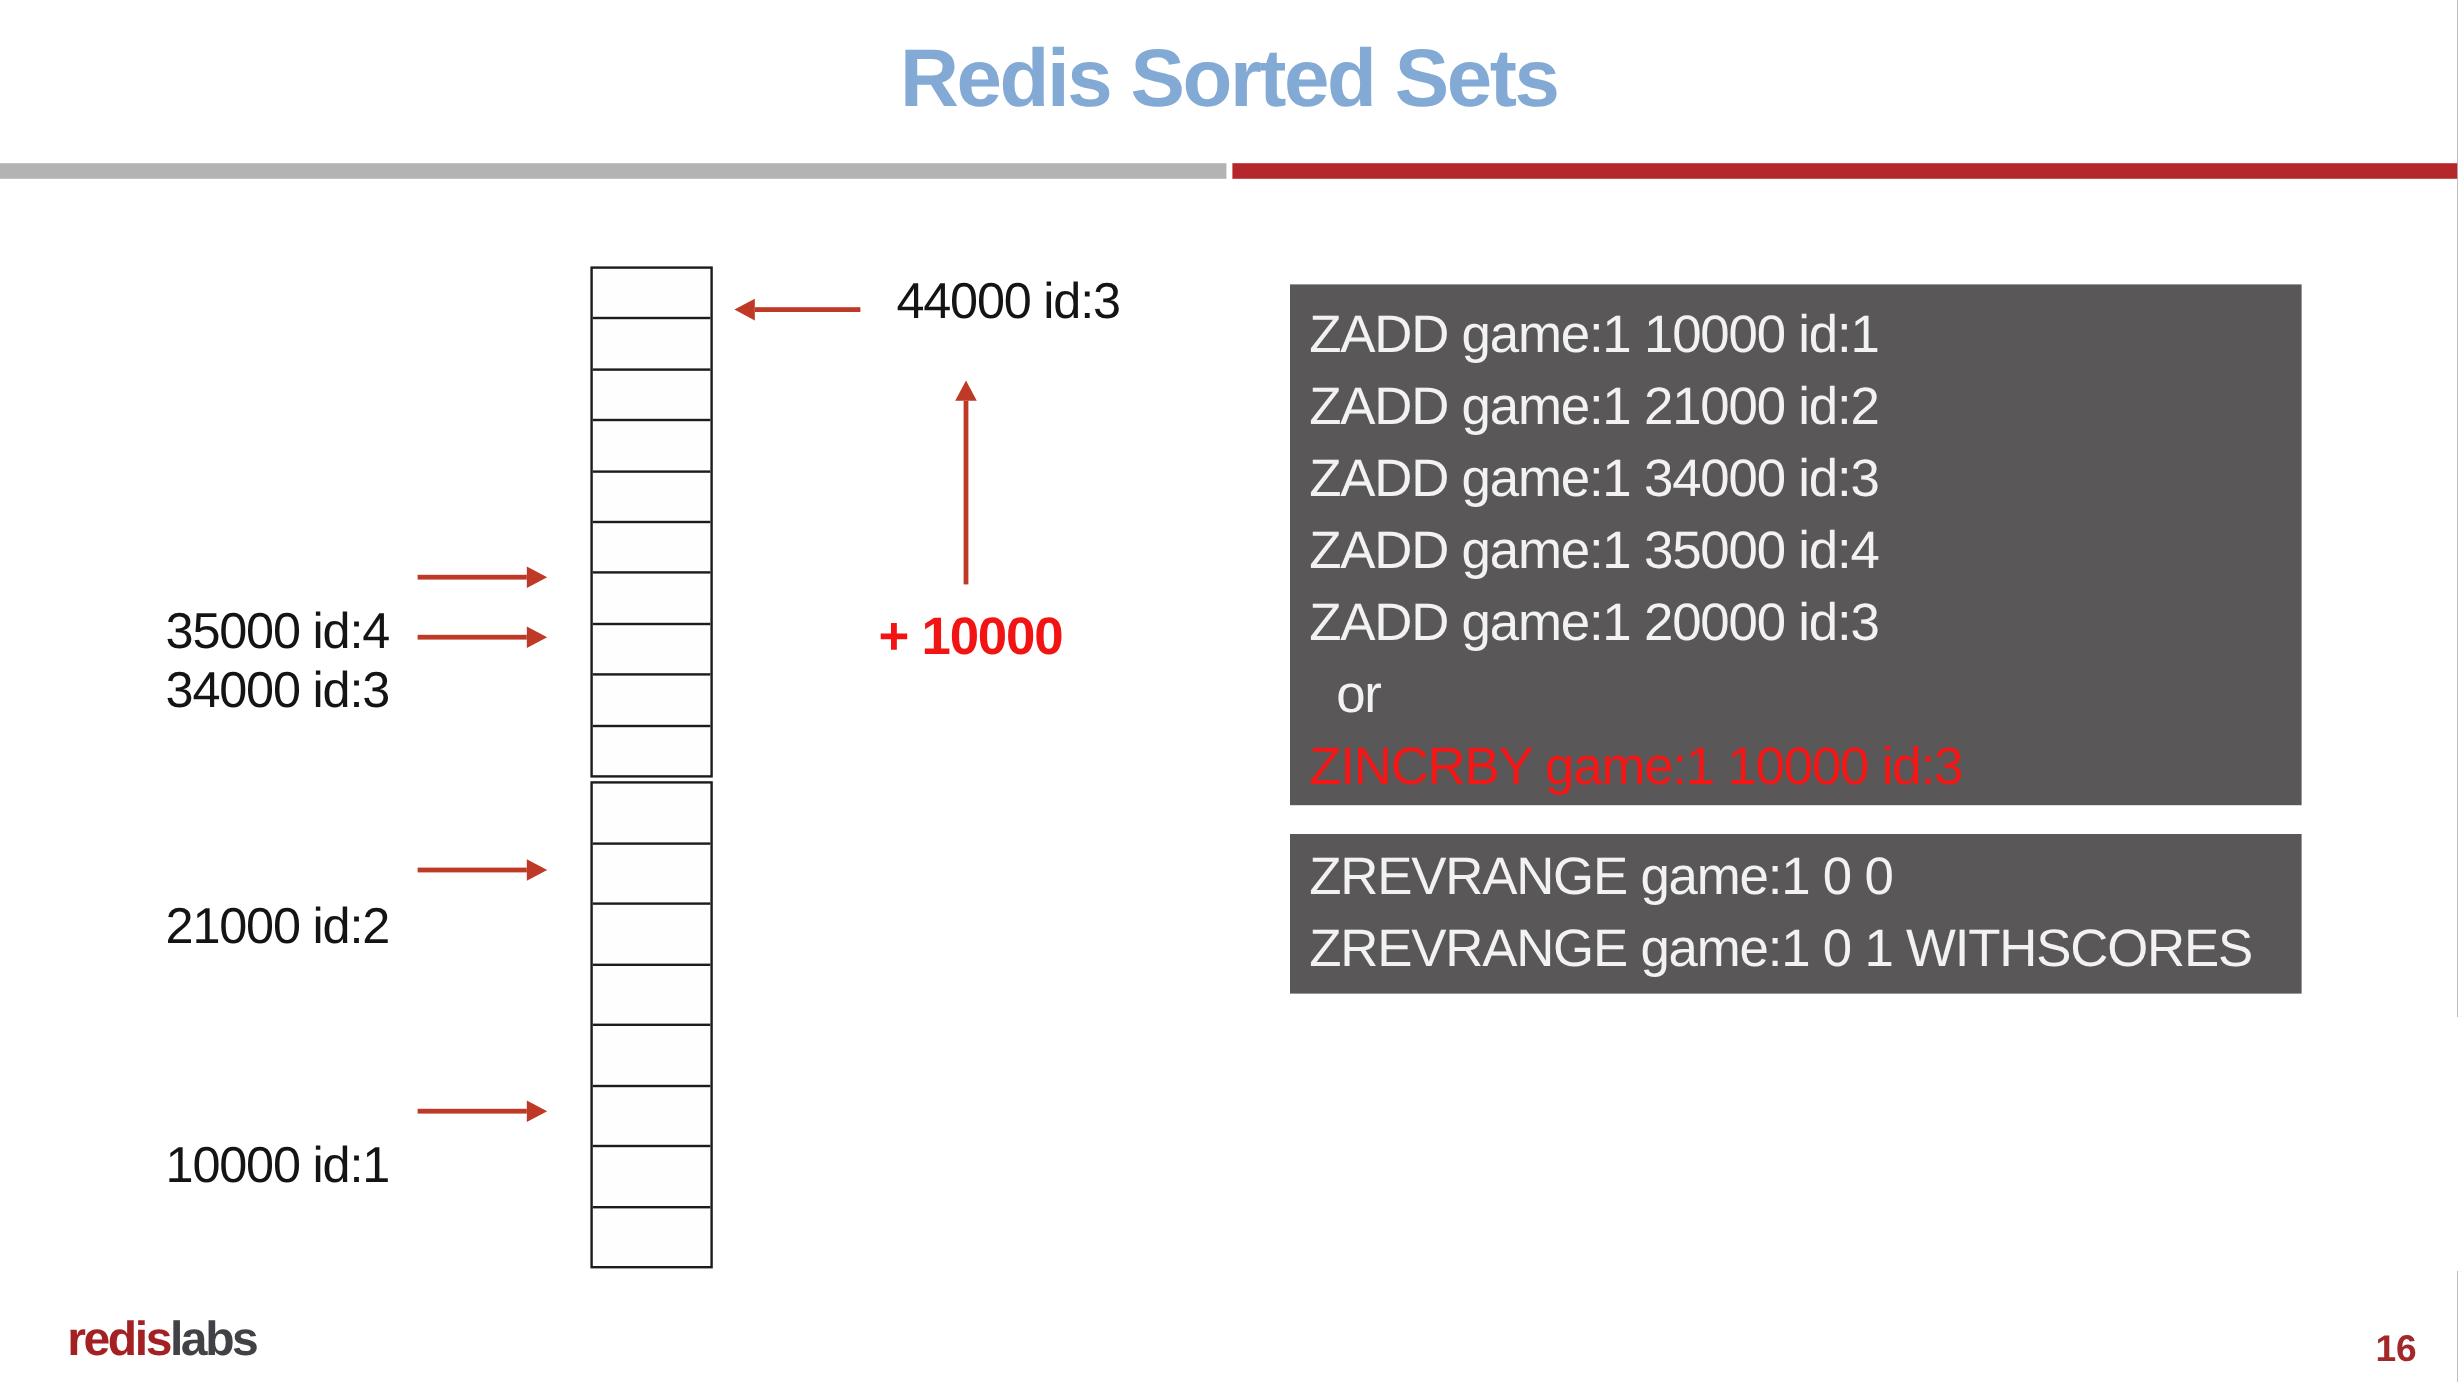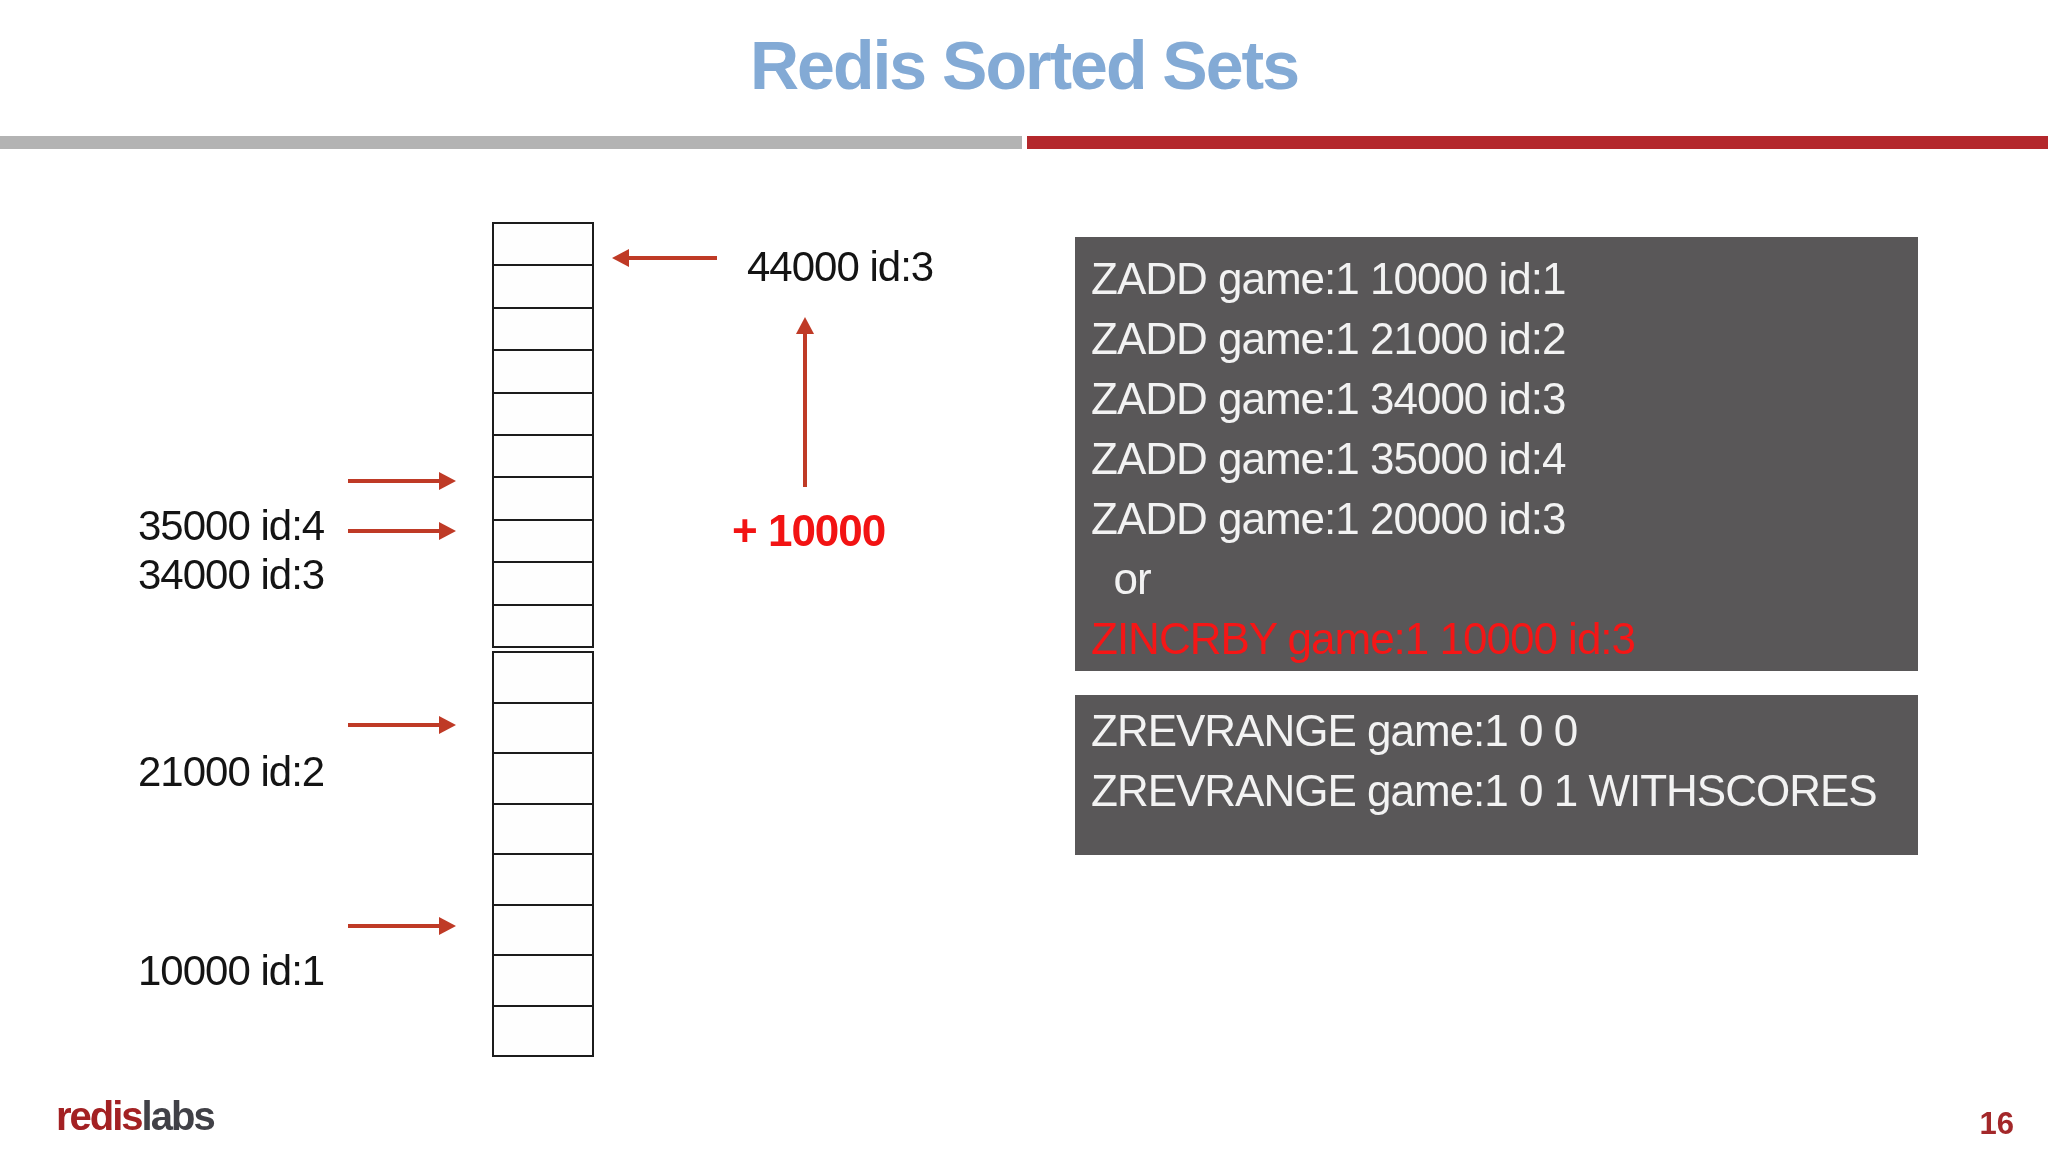--- a/index.html
+++ b/index.html
@@ -33,21 +33,21 @@
   .cell{flex:1 1 0;border-bottom:2px solid #1c1c1c;}
   .cell:last-child{border-bottom:none;}
 
   
   .score-label{
     position:absolute;
     font-size:42px;color:#141414;letter-spacing:-1px;
     white-space:nowrap;line-height:1;margin-top:48px;
   }
   .new-score-label{
-    position:absolute;left:747px;top:246px;
+    position:absolute;left:747px;top:230px;
     font-size:42px;color:#141414;letter-spacing:-1px;
     white-space:nowrap;line-height:1;
   }
   .increment-label{
     position:absolute;left:732px;top:509px;
     font-size:44px;font-weight:bold;color:#f21313;
     letter-spacing:-1px;white-space:nowrap;line-height:1;
   }
 
   
@@ -78,21 +78,21 @@
 
   
   .code-block{
     position:absolute;left:1075px;width:843px;
     box-sizing:border-box;
     background:#595758;
     padding:12px 0 0 16px;
     margin-top:20px;
   }
   .code-block.b1{top:217px;height:434px;}
-  .code-block.b2{top:675px;height:160px;padding-top:6px;}
+  .code-block.b2{top:675px;height:133px;padding-top:6px;}
   .code-line{
     font-size:44px;line-height:60px;color:#f2f2f2;
     white-space:pre;letter-spacing:-1px;
   }
   .code-line.hl{color:#f51616;}
 
   
   .logo{
     position:absolute;left:56px;top:1096px;
     font-size:40px;font-weight:bold;letter-spacing:-2px;line-height:1;

